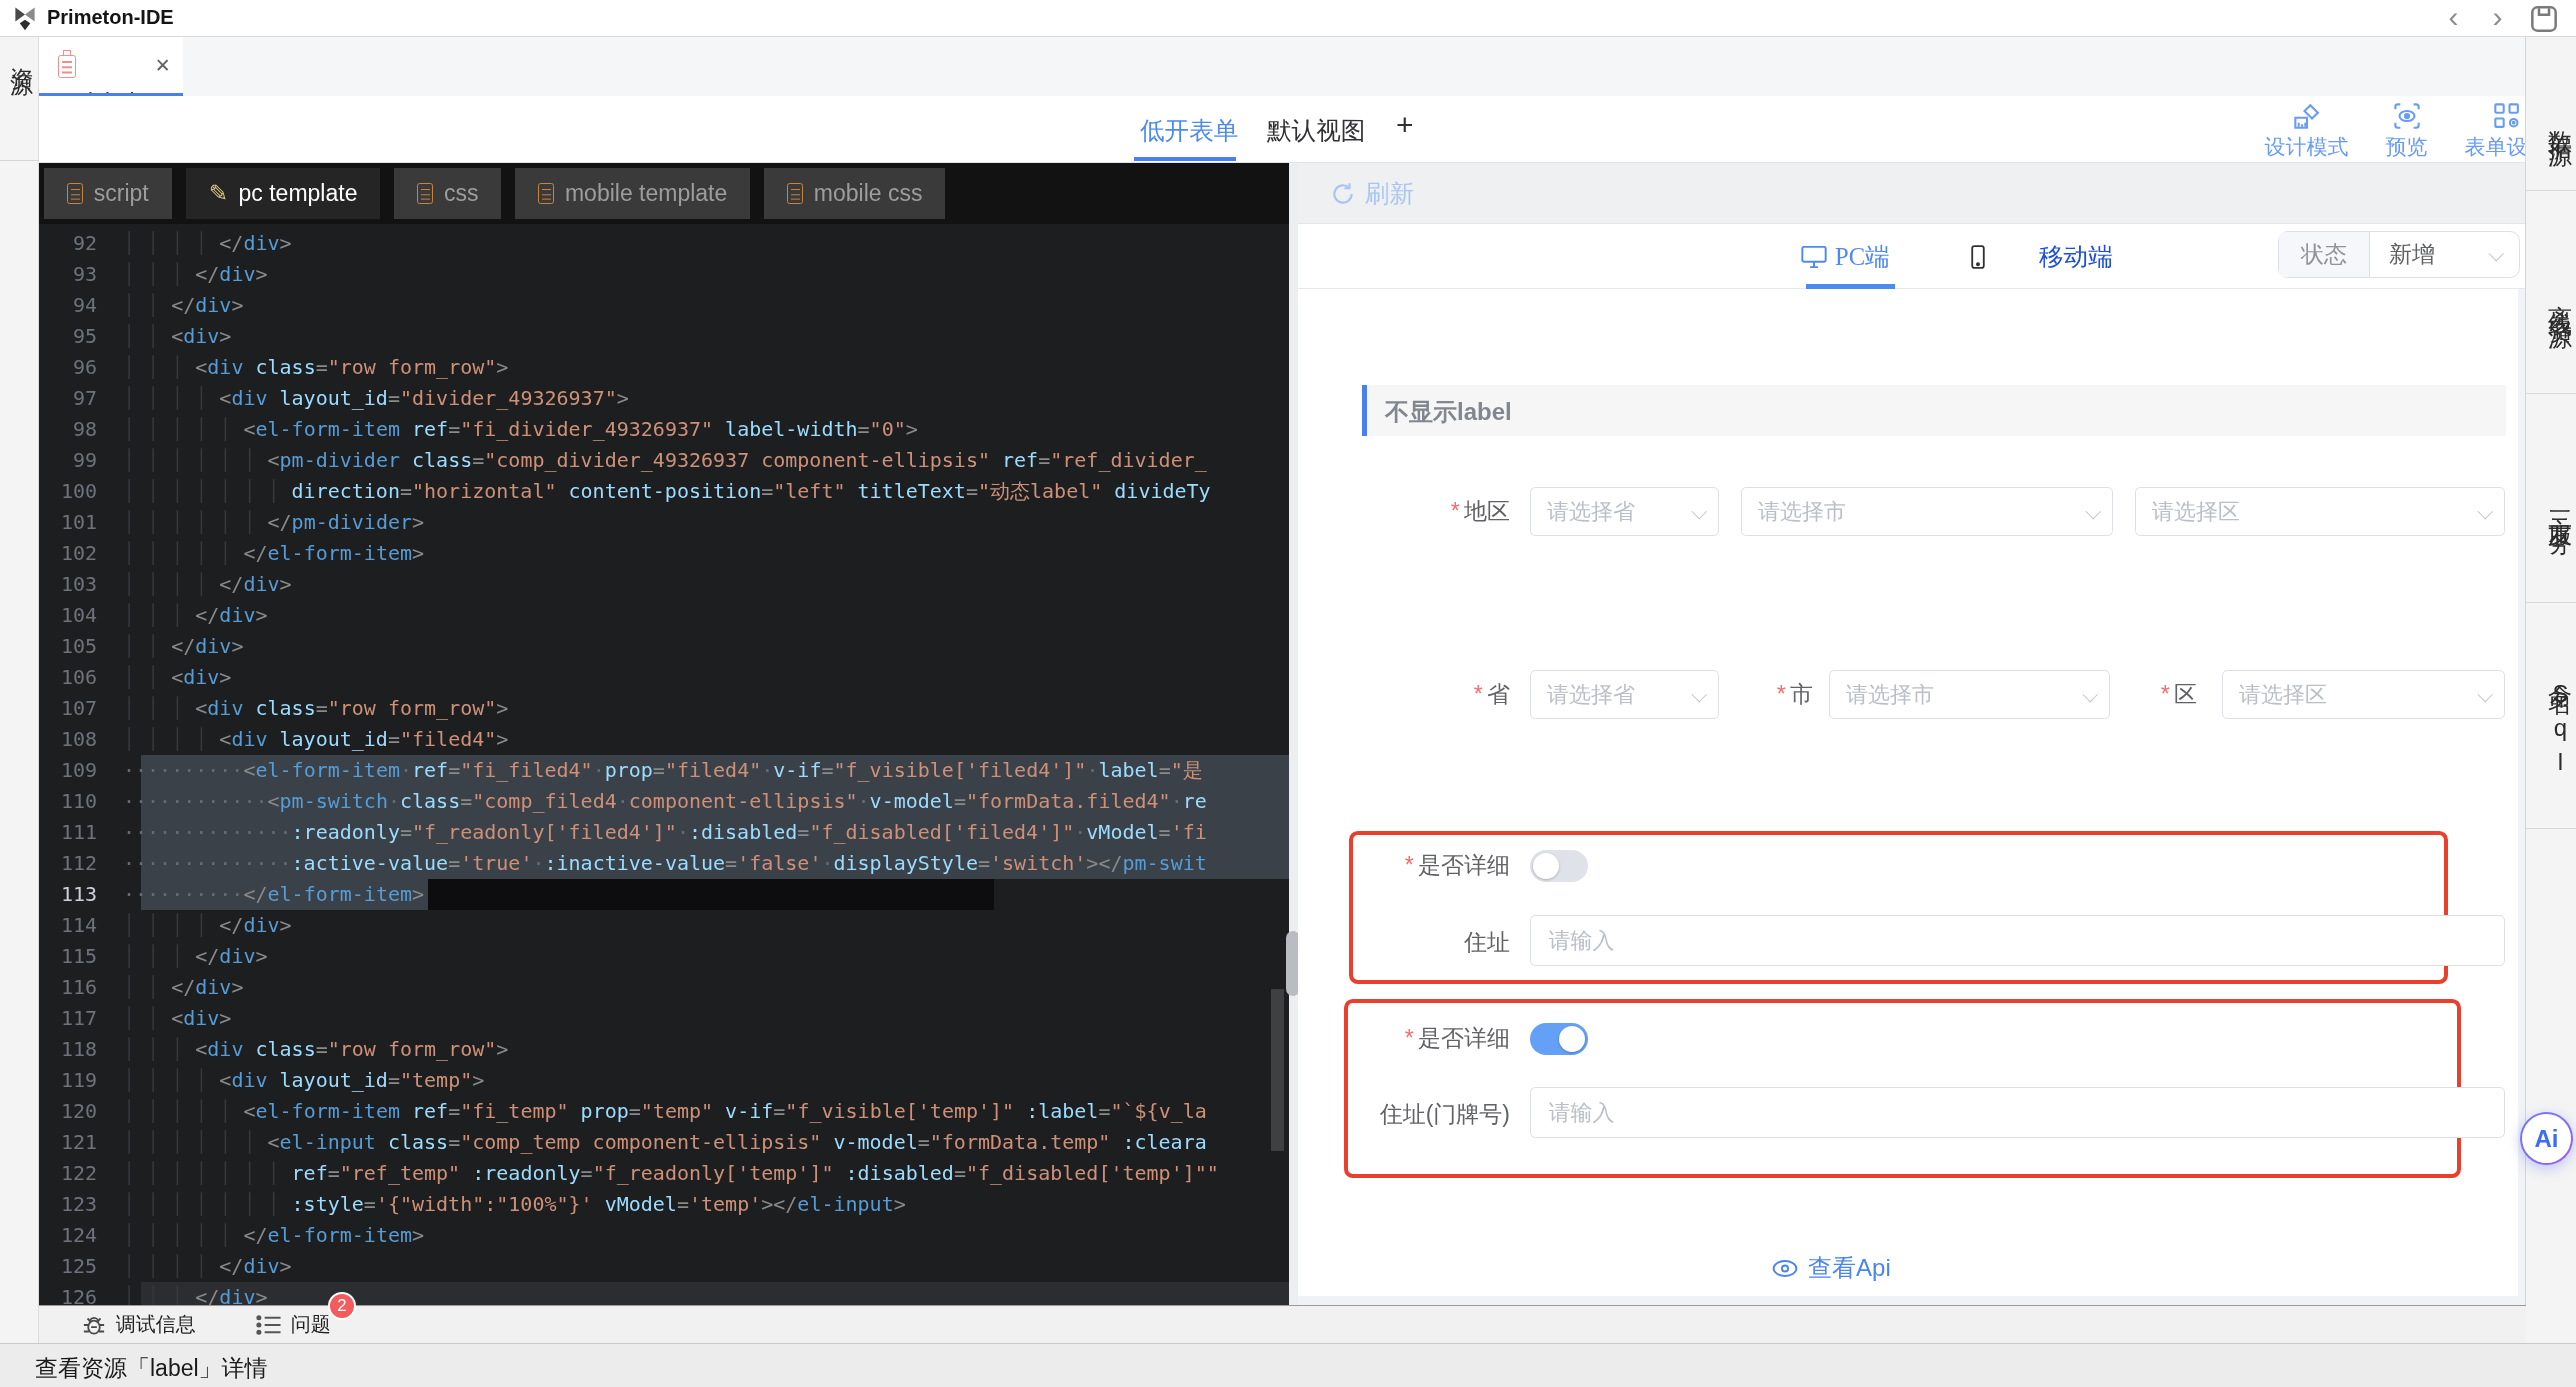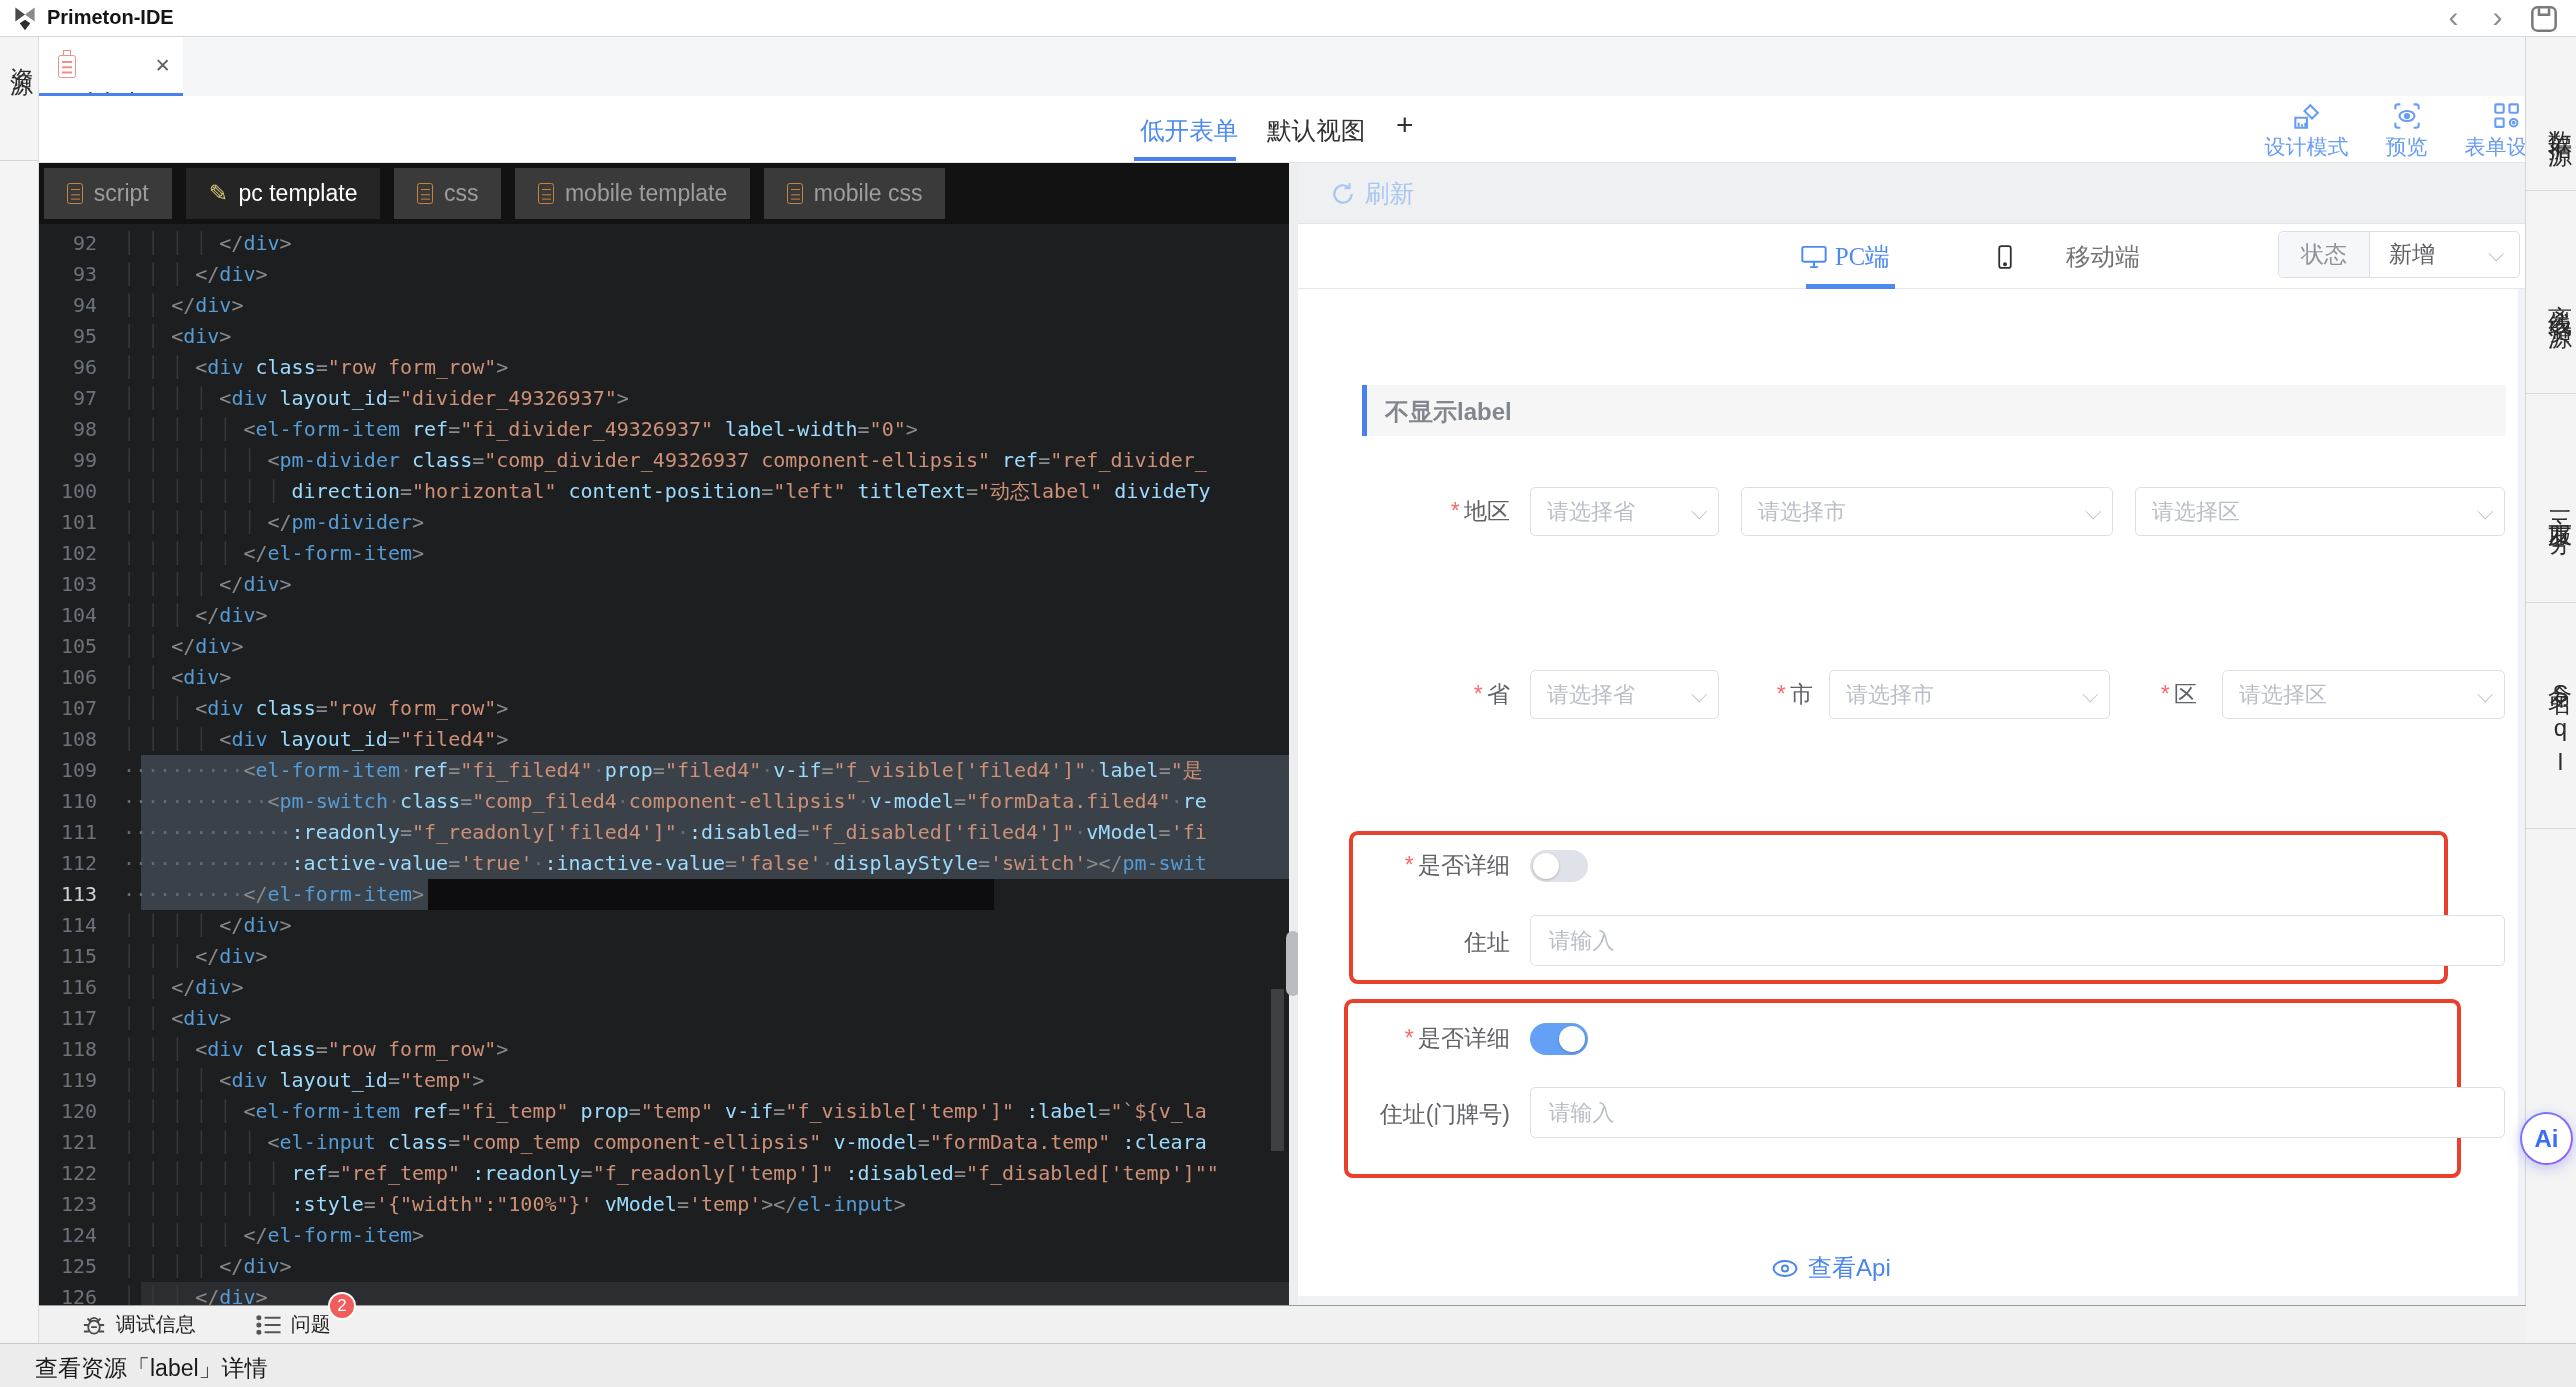--- a/index.html
+++ b/index.html
@@ -65,23 +65,23 @@
   .vdivider { left:1289px; top:163px; width:8.8px; height:1142px; background:#eceef0; }
   .splitter-pill { position:absolute; left:-2.6px; top:768px; width:14px; height:65px; background:#b9bcc1; border-radius:7px; }
 
   
   .preview { left:1298px; top:163px; width:1228px; height:1142px; background:#f0f2f5; }
   .refresh-bar { position:absolute; left:0; top:0; width:100%; height:61px; background:#eef0f2; border-bottom:0.9px solid #e3e5e7; }
   .refresh-btn { position:absolute; left:32px; top:14px; display:flex; align-items:center; gap:8.8px; color:#a9c6f2; font-size:24.6px; }
   .device-row { position:absolute; left:0; top:61px; width:100%; height:65px; background:#fff; border-bottom:0.9px solid #e4e7ed; }
   .dev-tab { position:absolute; top:16px; display:flex; align-items:center; gap:7px; font-size:24.6px;font-family:Liberation Serif, serif; }
   .dev-pc { left:502px; color:#4d8af0; }
-  .dev-mobile { left:694px; color:#737373;gap:48px; }
+  .dev-mobile { left:667px; color:#1d4ed8;gap:48px; }
   .dev-underline { position:absolute; left:508px; top:60px; width:89px; height:5.3px; background:#4d8af0; }
-  .state-select { position:absolute; left:980px; top:7px; width:242px; height:47px; border:1.3px solid #dcdfe6; border-radius:5px; background:#fff; display:flex; }
+  .state-select { position:absolute; left:980px; top:7px; width:242px; height:47px; border:1.3px solid #dcdfe6; border-radius:10px; background:#fff; display:flex; }
   .state-cell { width:91px; background:#f5f7fa; border-right:1.3px solid #dcdfe6; border-radius:6.1px 0 0 6.1px; color:#909399; font-size:23px; display:flex; align-items:center; justify-content:center; }
   .state-val { flex:1; display:flex; align-items:center; padding-left:19px; color:#606266; font-size:23px; }
   .chev { width:10.5px; height:10.5px; border-right:1.8px solid #c0c4cc; border-bottom:1.8px solid #c0c4cc; transform:rotate(45deg); }
   .state-chev { position:absolute; right:17.5px; top:16px; }
 
   .card { position:absolute; left:0; top:126px; width:1220px; height:1007px; background:#fff; }
   .band { position:absolute; width:1144px; height:51px; background:#f6f6f7; }
   .band::before { content:''; position:absolute; left:0; top:0; width:5.3px; height:51px; background:#4a7ff0; }
   .band-title { position:absolute; left:23px; top:11.4px; font-size:24px; font-weight:bold; color:#82878f; }
   .f-label { position:absolute; height:49px; display:flex; align-items:center; justify-content:flex-end; font-size:23px; color:#606266; white-space:nowrap; }

